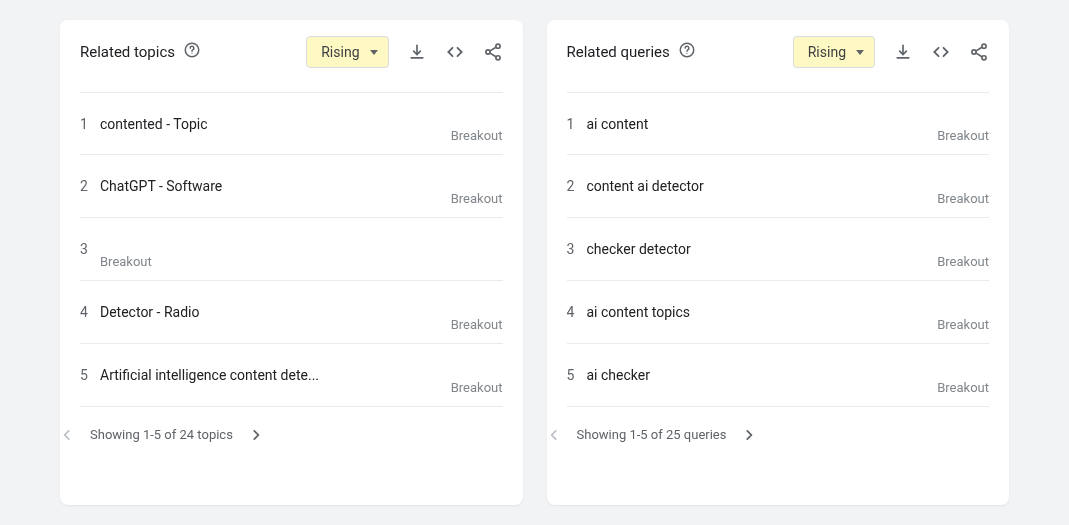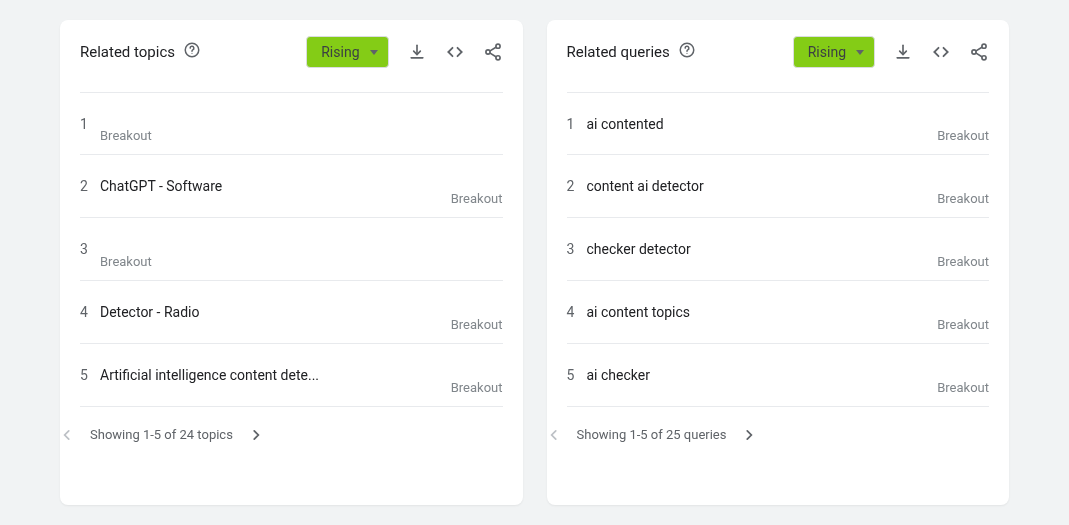--- a/index.html
+++ b/index.html
@@ -41,21 +41,21 @@
     .sort-select {
       border: 1px solid #dadce0;
       border-radius: 4px;
       padding: 7px 10px 7px 14px;
       display: flex;
       align-items: center;
       gap: 10px;
       cursor: pointer;
       font-size: 14px;
       color: #3c4043;
-      background: #84cc16;
+      background: #fef9c3;
     }
     .sort-select .caret {
       width: 0; height: 0;
       border-left: 4px solid transparent;
       border-right: 4px solid transparent;
       border-top: 5px solid #5f6368;
     }
     .hdr-icons {
       display: flex;
       align-items: center;
@@ -151,20 +151,21 @@
             <circle cx="6" cy="12" r="2.5"></circle>
             <circle cx="18" cy="19" r="2.5"></circle>
             <path d="M8 11l8-5M8 13l8 5"></path>
           </svg>
       </span>
     </div>
   </div>
   <div class="list">
     <div class="row">
       <span class="rank">1</span>
+      <span class="label">contented - Topic</span>
       <span class="metric">Breakout</span>
     </div>
     <div class="row">
       <span class="rank">2</span>
       <span class="label">ChatGPT - Software</span>
       <span class="metric">Breakout</span>
     </div>
     <div class="row">
       <span class="rank">3</span>
       <span class="metric">Breakout</span>
@@ -230,21 +231,21 @@
             <circle cx="6" cy="12" r="2.5"></circle>
             <circle cx="18" cy="19" r="2.5"></circle>
             <path d="M8 11l8-5M8 13l8 5"></path>
           </svg>
       </span>
     </div>
   </div>
   <div class="list">
     <div class="row">
       <span class="rank">1</span>
-      <span class="label">ai contented</span>
+      <span class="label">ai content</span>
       <span class="metric">Breakout</span>
     </div>
     <div class="row">
       <span class="rank">2</span>
       <span class="label">content ai detector</span>
       <span class="metric">Breakout</span>
     </div>
     <div class="row">
       <span class="rank">3</span>
       <span class="label">checker detector</span>

